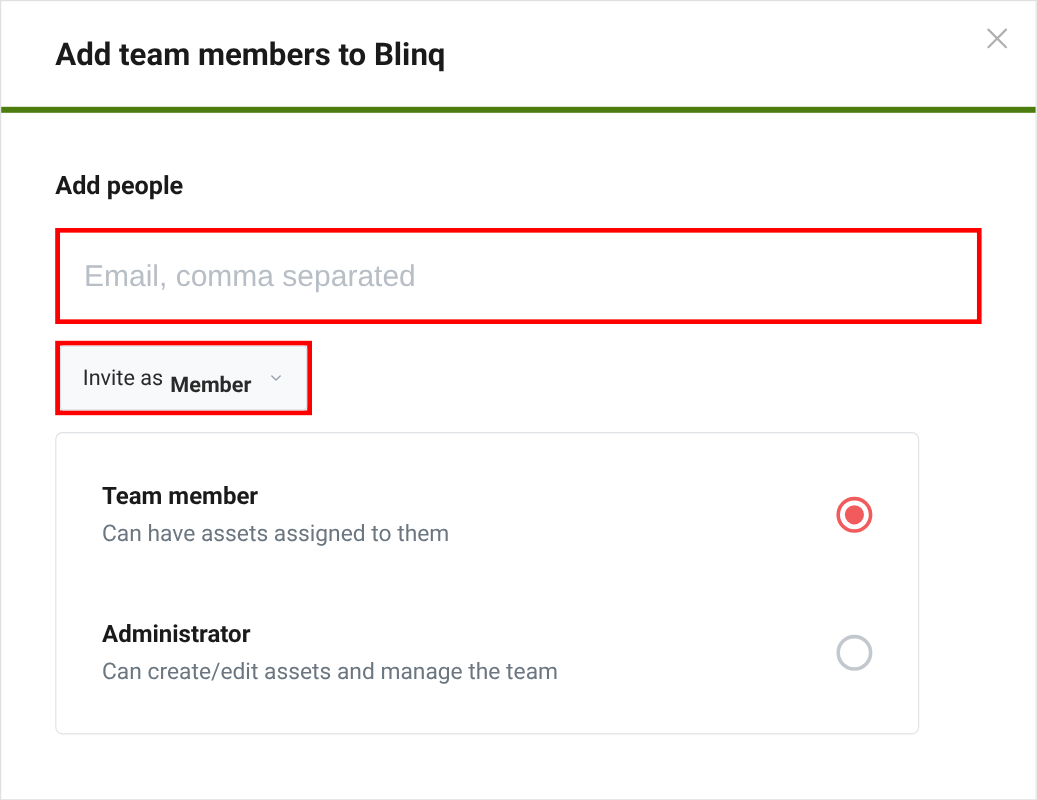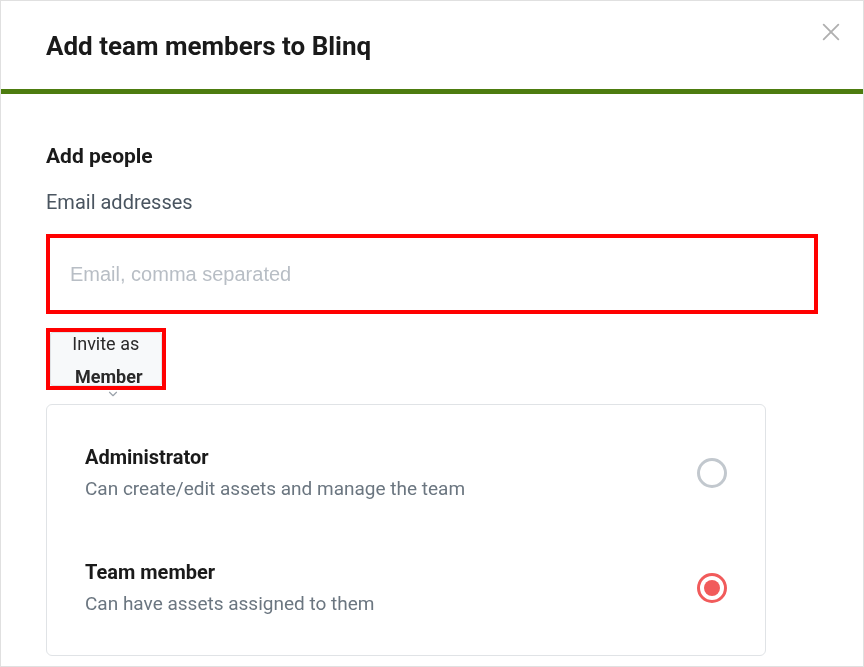--- a/index.html
+++ b/index.html
@@ -66,21 +66,21 @@
     .highlight-red {
       border: 4px solid #ff0000;
     }
     .email-input-wrap {
       margin-bottom: 14px;
     }
     .email-input {
       width: 100%;
       height: 72px;
       padding: 0 20px;
-      font-size: 20px;
+      font-size: 25px;
       color: #333;
       border: none;
       background: #fff;
       outline: none;
     }
     .email-input::placeholder {
       color: #b8bec5;
     }
     .dropdown-wrap {
       display: inline-block;
@@ -90,21 +90,20 @@
       display: inline-flex;
       align-items: center;
       height: 54px;
       padding: 0 18px;
       background: #f7f9fa;
       border: 1px solid #e0e3e6;
       border-radius: 3px;
       cursor: pointer;
       font-size: 18px;
       color: #2a2a2a;
-      flex-direction: column;
     }
     .dropdown .prefix {
       font-weight: 400;
     }
     .dropdown .role {
       font-weight: 700;
       margin-left: 6px;
       margin-top: 12px;
     }
     .dropdown .chev {
@@ -180,21 +179,20 @@
           <line x1="20" y1="4" x2="4" y2="20"></line>
         </svg>
       </span>
     </button>
   </div>
 
   <div class="modal-body">
 
     <div class="section-title">Add people</div>
 
-    <div class="field-label">Email addresses</div>
 
     <div class="email-input-wrap highlight-red">
       <input type="text" class="email-input" placeholder="Email, comma separated" style="">
     </div>
 
     <div class="dropdown-wrap highlight-red">
       <div class="dropdown">
         <span class="prefix">Invite as</span>
         <span class="role">Member</span>
         <span class="chev">
@@ -202,33 +200,33 @@
             <polyline points="6 9 12 15 18 9"></polyline>
           </svg>
         </span>
       </div>
     </div>
 
     <div class="options-panel">
 
       <div class="option-row">
         <div class="option-text">
-          <div class="option-title">Administrator</div>
-          <div class="option-desc">Can create/edit assets and manage the team</div>
-        </div>
-        <div class="radio"></div>
-      </div>
-
-      <div class="option-row">
-        <div class="option-text">
           <div class="option-title">Team member</div>
           <div class="option-desc">Can have assets assigned to them</div>
         </div>
         <div class="radio selected">
           <div class="dot"></div>
         </div>
       </div>
 
+      <div class="option-row">
+        <div class="option-text">
+          <div class="option-title">Administrator</div>
+          <div class="option-desc">Can create/edit assets and manage the team</div>
+        </div>
+        <div class="radio"></div>
+      </div>
+
     </div>
 
   </div>
 
 </div>
 
 </body></html>

